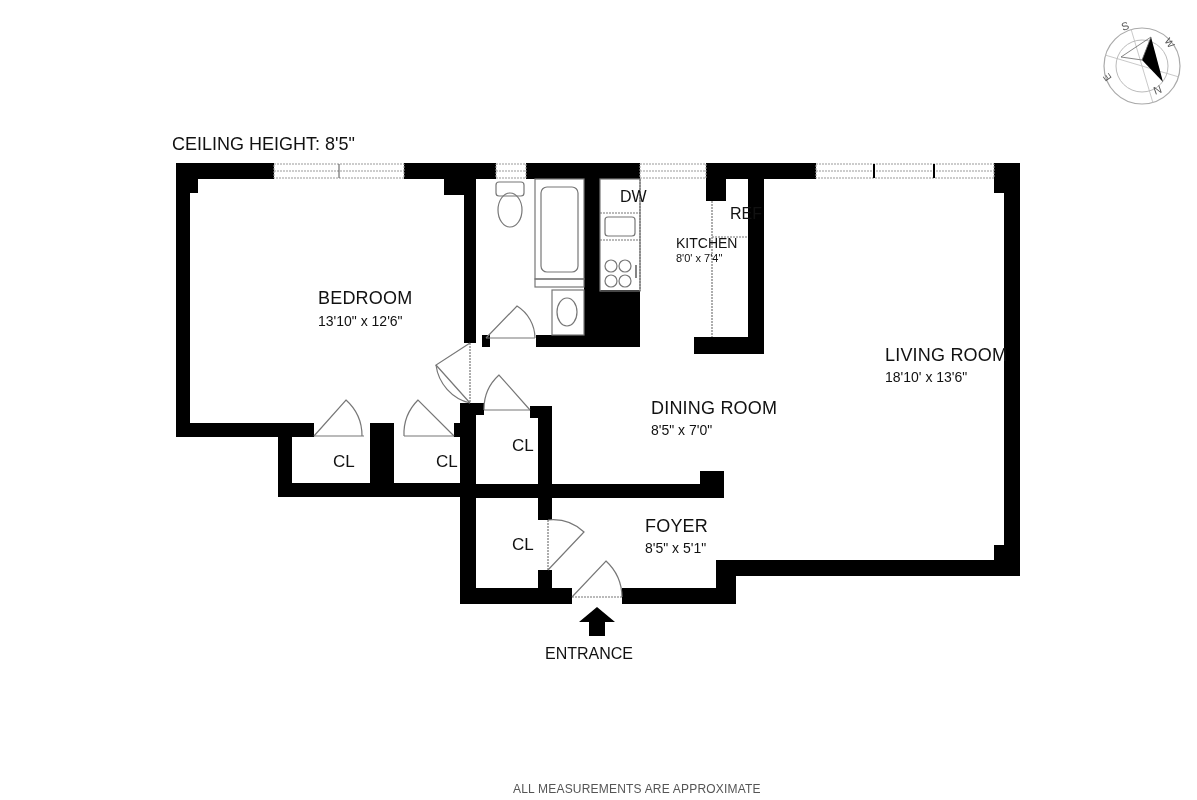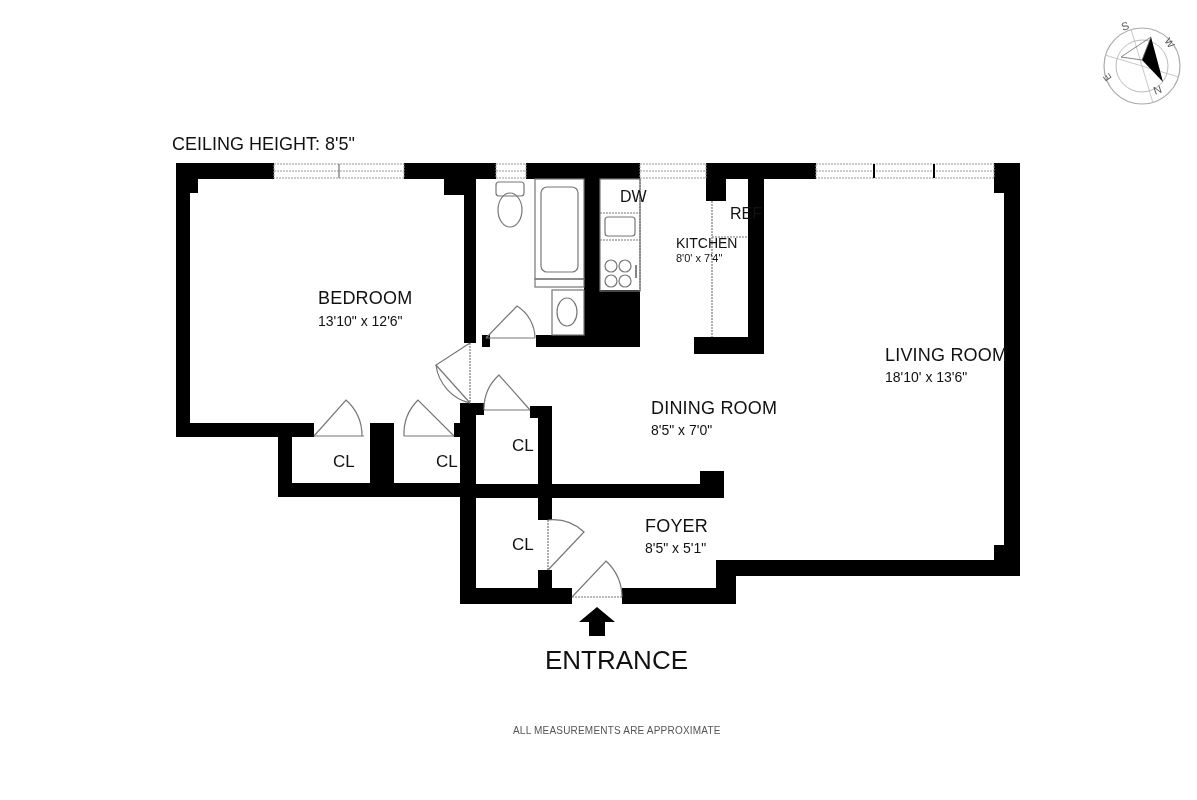--- a/index.html
+++ b/index.html
@@ -6,22 +6,22 @@
   body { width: 1197px; height: 800px; position: relative; overflow: hidden;
          font-family: "Liberation Sans", sans-serif; color: #111; }
   .plan { position: absolute; left: 0; top: 0; width: 1197px; height: 800px; }
   .lbl { position: absolute; text-align: center; white-space: nowrap; color: #111; }
   .room-name { font-size: 18px; letter-spacing: 0.2px; }
   .room-dim { font-size: 14px; }
   .small-name { font-size: 14px; }
   .small-dim { font-size: 11px; }
   .cl { font-size: 17px; }
   .ceiling { position: absolute; left: 172px; top: 134px; font-size: 18px; }
-  .entrance { position: absolute; left: 545px; top: 645px; font-size: 26px; }
-  .disclaimer { position: absolute; left: 513px; top: 725px; font-size: 10px; color: #555; letter-spacing: 0.2px; }
+  .entrance { position: absolute; left: 545px; top: 645px; font-size: 16px; }
+  .disclaimer { position: absolute; left: 513px; top: 782px; font-size: 12px; color: #555; letter-spacing: 0.2px; }
 </style>
 </head>
 <body>
 
 <svg class="plan" viewBox="0 0 1197 800" xmlns="http://www.w3.org/2000/svg">
 
   <g>
     <circle cx="1142" cy="66" r="38" fill="none" stroke="#aaa" stroke-width="1.2"></circle>
     <circle cx="1142" cy="66" r="26" fill="none" stroke="#bbb" stroke-width="1"></circle>
     <line x1="1105" y1="55" x2="1179" y2="77" stroke="#bbb" stroke-width="0.8"></line>

